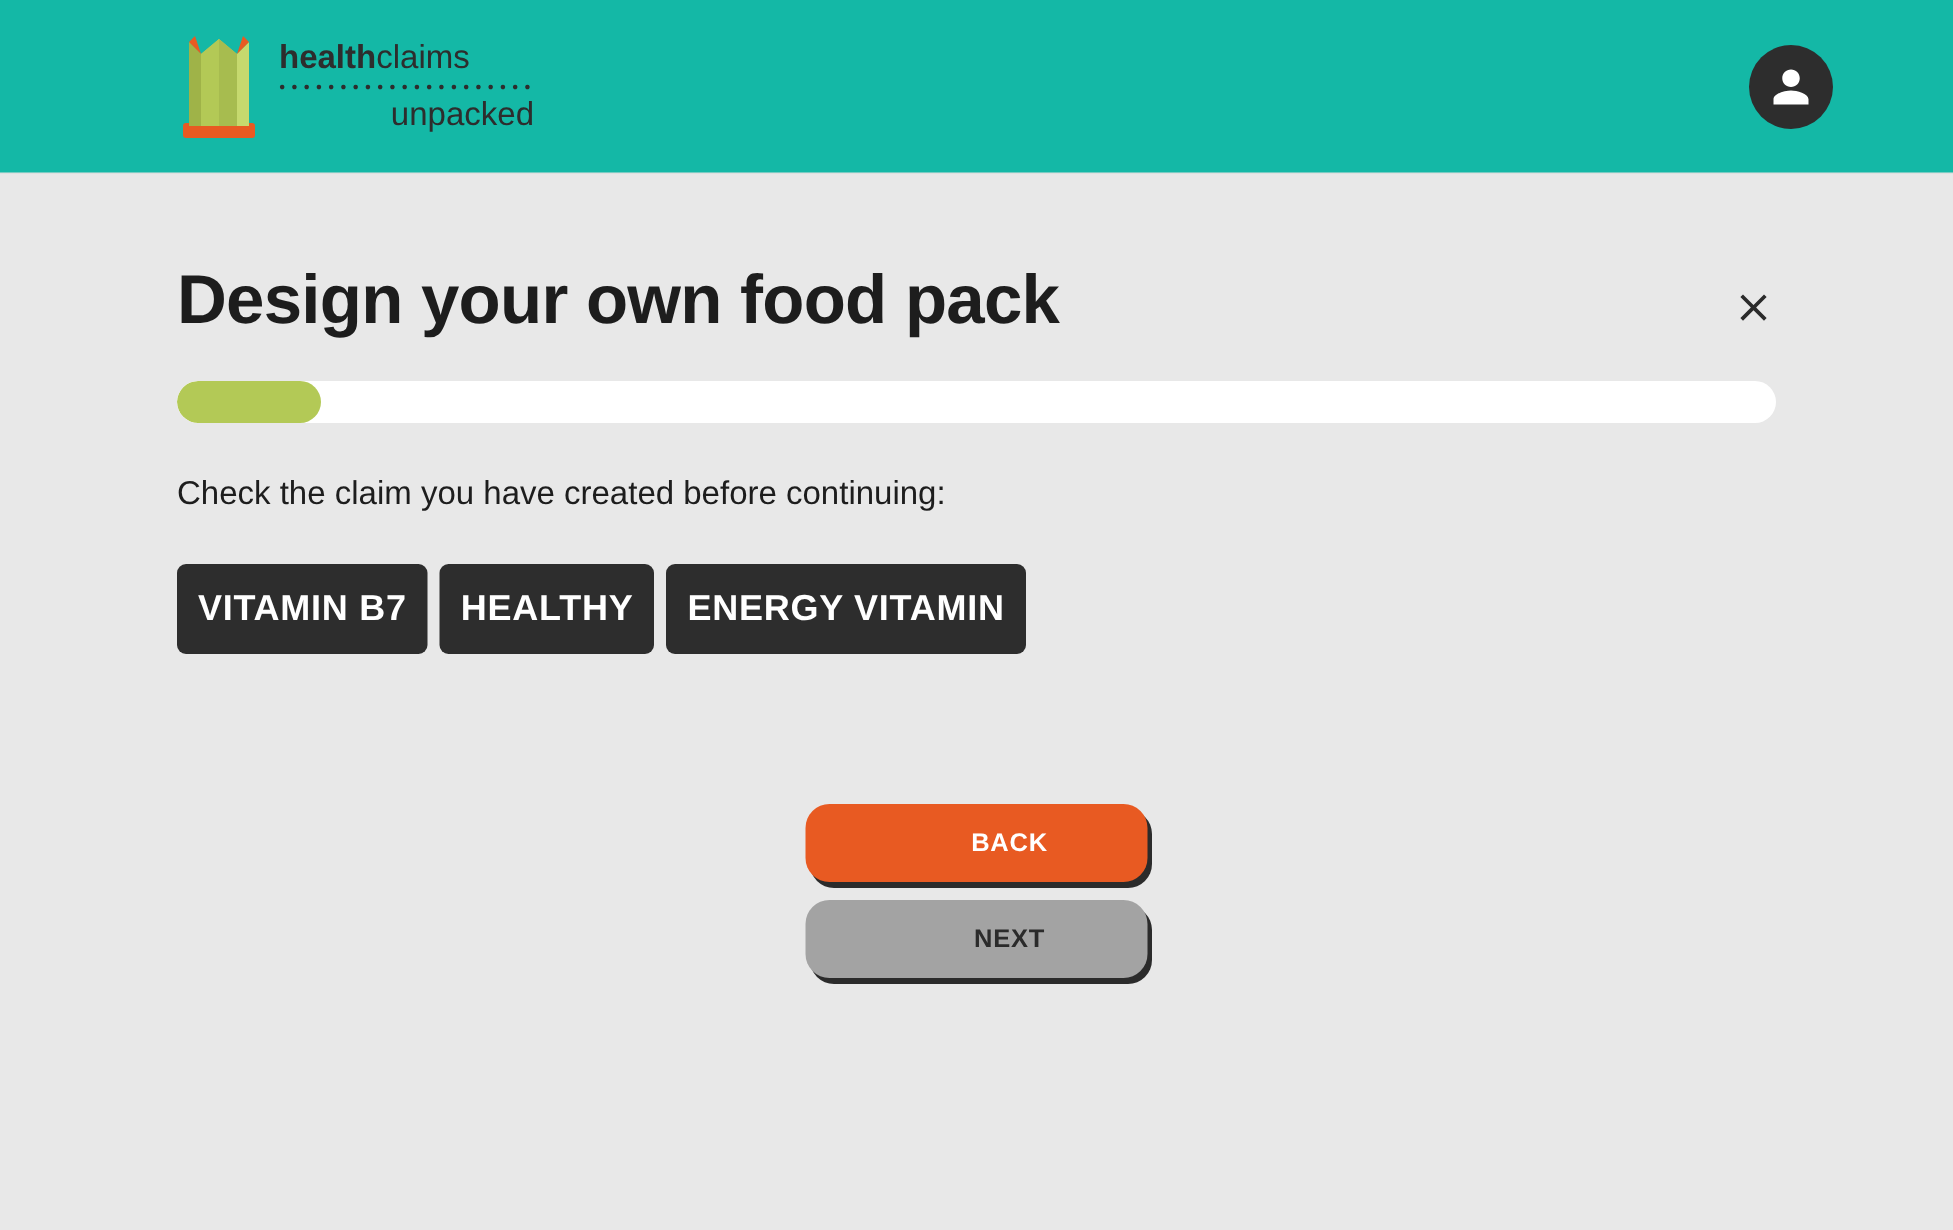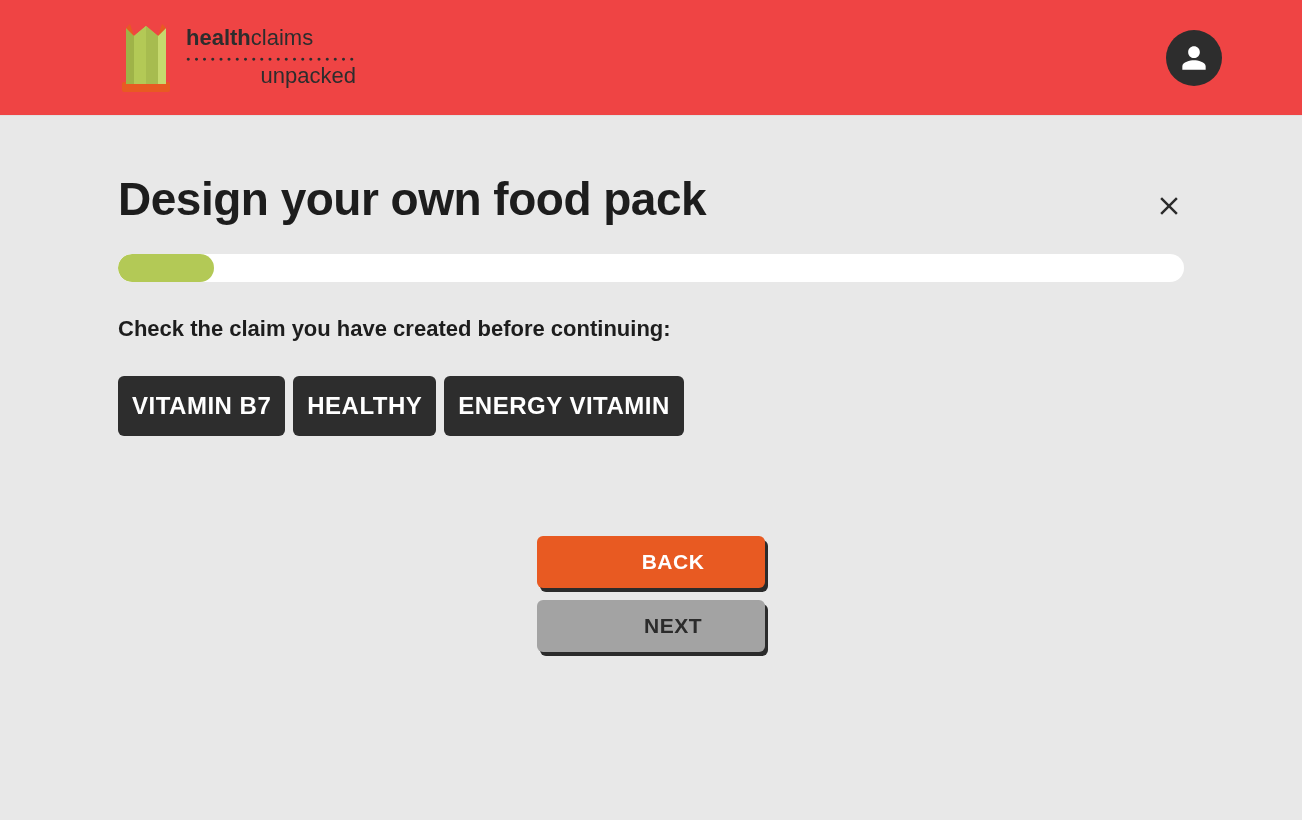--- a/index.html
+++ b/index.html
@@ -6,21 +6,21 @@
     margin: 0;
     padding: 0;
     box-sizing: border-box;
   }
   body {
     font-family: Arial, Helvetica, sans-serif;
     background: #e8e8e8;
     min-height: 820px;
   }
   .header {
-    background: #ef4444;
+    background: #14b8a6;
     height: 116px;
     border-bottom: 1px solid #e0e0e0;
     display: flex;
     align-items: center;
     justify-content: space-between;
     padding: 0 80px 0 120px;
   }
   .logo-wrap {
     display: flex;
     align-items: center;
@@ -106,21 +106,21 @@
     overflow: hidden;
   }
   .progress-fill {
     height: 100%;
     background: #b3c956;
     border-radius: 14px;
   }
   .instruct {
     margin: 34px 58px 0 58px;
     font-size: 22px;
-    font-weight: 700;
+    font-weight: 400;
     color: #1d1d1d;
   }
   .chips {
     margin: 34px 58px 0 58px;
     display: flex;
     gap: 8px;
     flex-wrap: wrap;
   }
   .chip {
     background: #2d2d2d;
@@ -135,22 +135,22 @@
     margin: 100px auto 0;
     display: flex;
     flex-direction: column;
     align-items: center;
     gap: 12px;
   }
   .btn {
     width: 228px;
     height: 52px;
     border: none;
-    border-radius: 6px;
-    font-size: 21px;
+    border-radius: 16px;
+    font-size: 17px;
     font-weight: 800;
     letter-spacing: 0.5px;
     cursor: pointer;
     text-align: center;
     box-shadow: 3px 4px 0 0 #2b2b2b;
     padding-left: 44px;
   }
   .btn-back {
     background: #e85a22;
     color: #ffffff;

